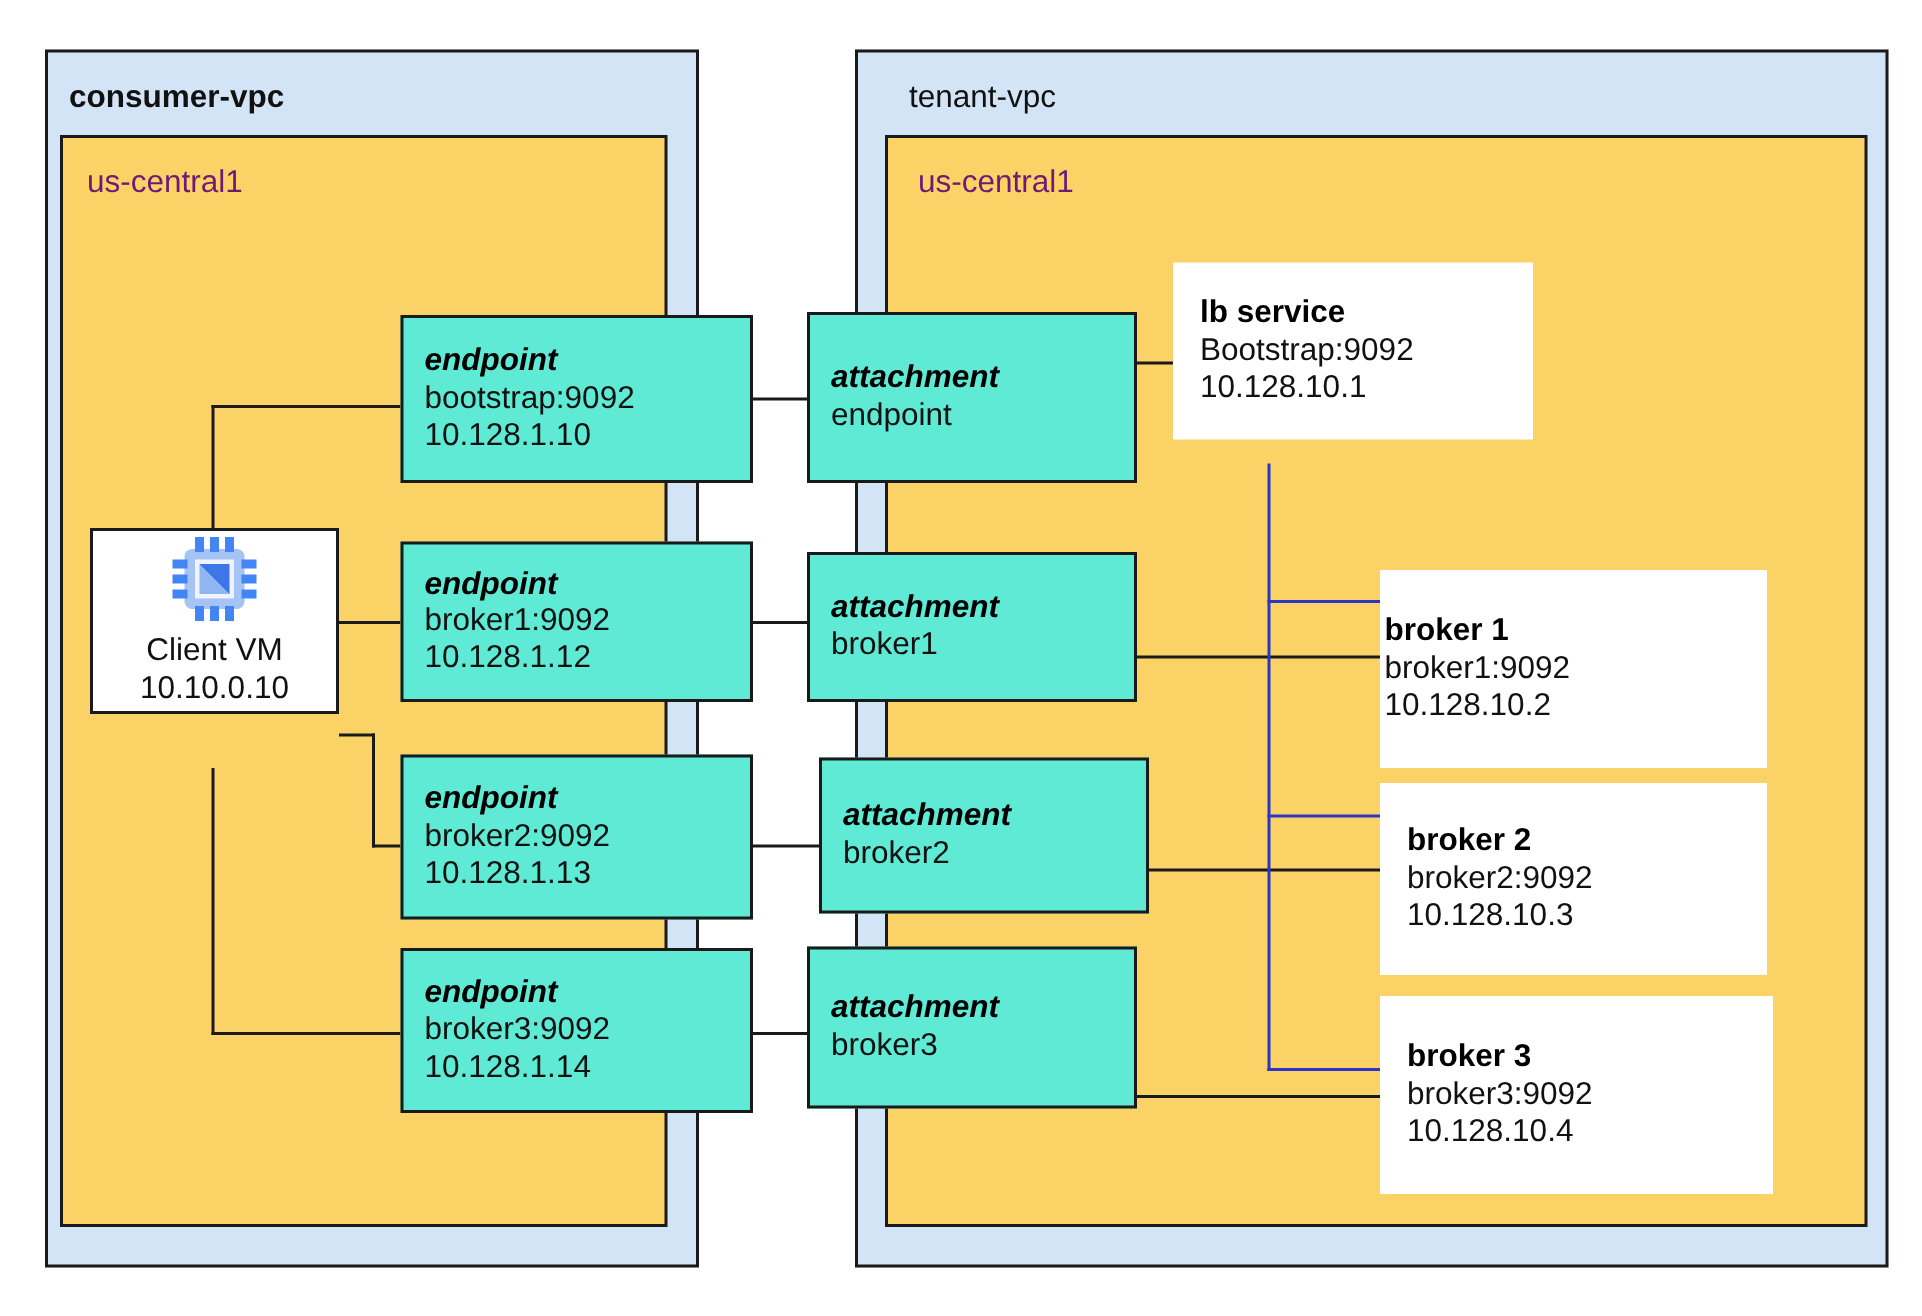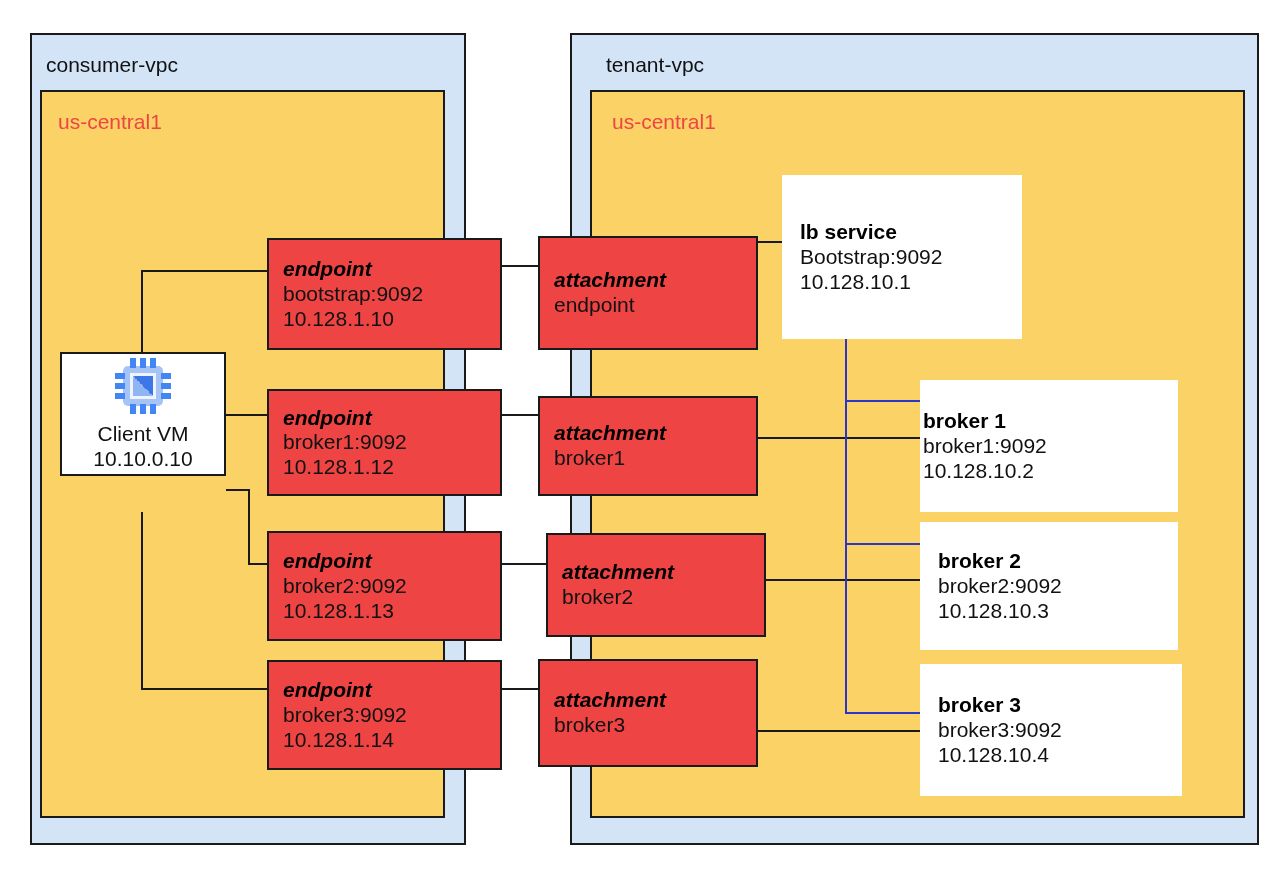--- a/index.html
+++ b/index.html
@@ -31,31 +31,30 @@
   }
   .region {
     position: absolute;
     background: #fbd266;
     border: 2px solid #1a1a1a;
     box-sizing: border-box;
   }
   .region-label {
     position: absolute;
     font-size: 21px;
-    color: #ef4444;
+    color: #701a75;
     white-space: nowrap;
     text-align: center;
   }
   .node {
     position: absolute;
-    background: #ef4444;
+    background: #5eead4;
     border: 2px solid #1a1a1a;
     box-sizing: border-box;
     z-index: 5;
-    margin-top: 28px;
   }
   .node-plain {
     position: absolute;
     background: #ffffff;
     border: none;
     box-sizing: border-box;
     z-index: 5;
   }
   .node-inner {
     position: absolute;
@@ -137,21 +136,21 @@
     position: absolute;
     background: #4285f4;
   }
 </style>
 </head>
 <body>
 
 <div id="canvas">
 
   <div class="vpc" style="left:30px; top:33px; width:436px; height:812px;"></div>
-  <div class="vpc-label" style="left:46px; top:53px;">consumer-vpc</div>
+  <div class="vpc-label" style="left:46px; top:53px;font-weight:bold;">consumer-vpc</div>
   <div class="region" style="left:40px; top:90px; width:405px; height:728px;"></div>
   <div class="region-label" style="left:58px; top:110px;">us-central1</div>
 
   <div class="vpc" style="left:570px; top:33px; width:689px; height:812px;"></div>
   <div class="vpc-label" style="left:606px; top:53px;">tenant-vpc</div>
   <div class="region" style="left:590px; top:90px; width:655px; height:728px;"></div>
   <div class="region-label" style="left:612px; top:110px;">us-central1</div>
 
   <div class="wire" style="left:141px; top:270px; width:2px; height:83px;"></div>
   <div class="wire" style="left:141px; top:270px; width:126px; height:2px;"></div>
@@ -257,21 +256,21 @@
     </div>
   </div>
 
   <div class="node" style="left:538px; top:631px; width:220px; height:108px;">
     <div class="node-inner">
       <div class="ttl-bi">attachment</div>
       <div class="ln">broker3</div>
     </div>
   </div>
 
-  <div class="node-plain" style="left:782px; top:175px; width:240px; height:164px;">
+  <div class="node-plain" style="left:782px; top:175px; width:240px; height:118px;">
     <div class="node-inner" style="left:18px;">
       <div class="ttl-b">lb service</div>
       <div class="ln">Bootstrap:9092</div>
       <div class="ln">10.128.10.1</div>
     </div>
   </div>
 
   <div class="node-plain" style="left:920px; top:380px; width:258px; height:132px;">
     <div class="node-inner" style="left:3px;">
       <div class="ttl-b">broker 1</div>

